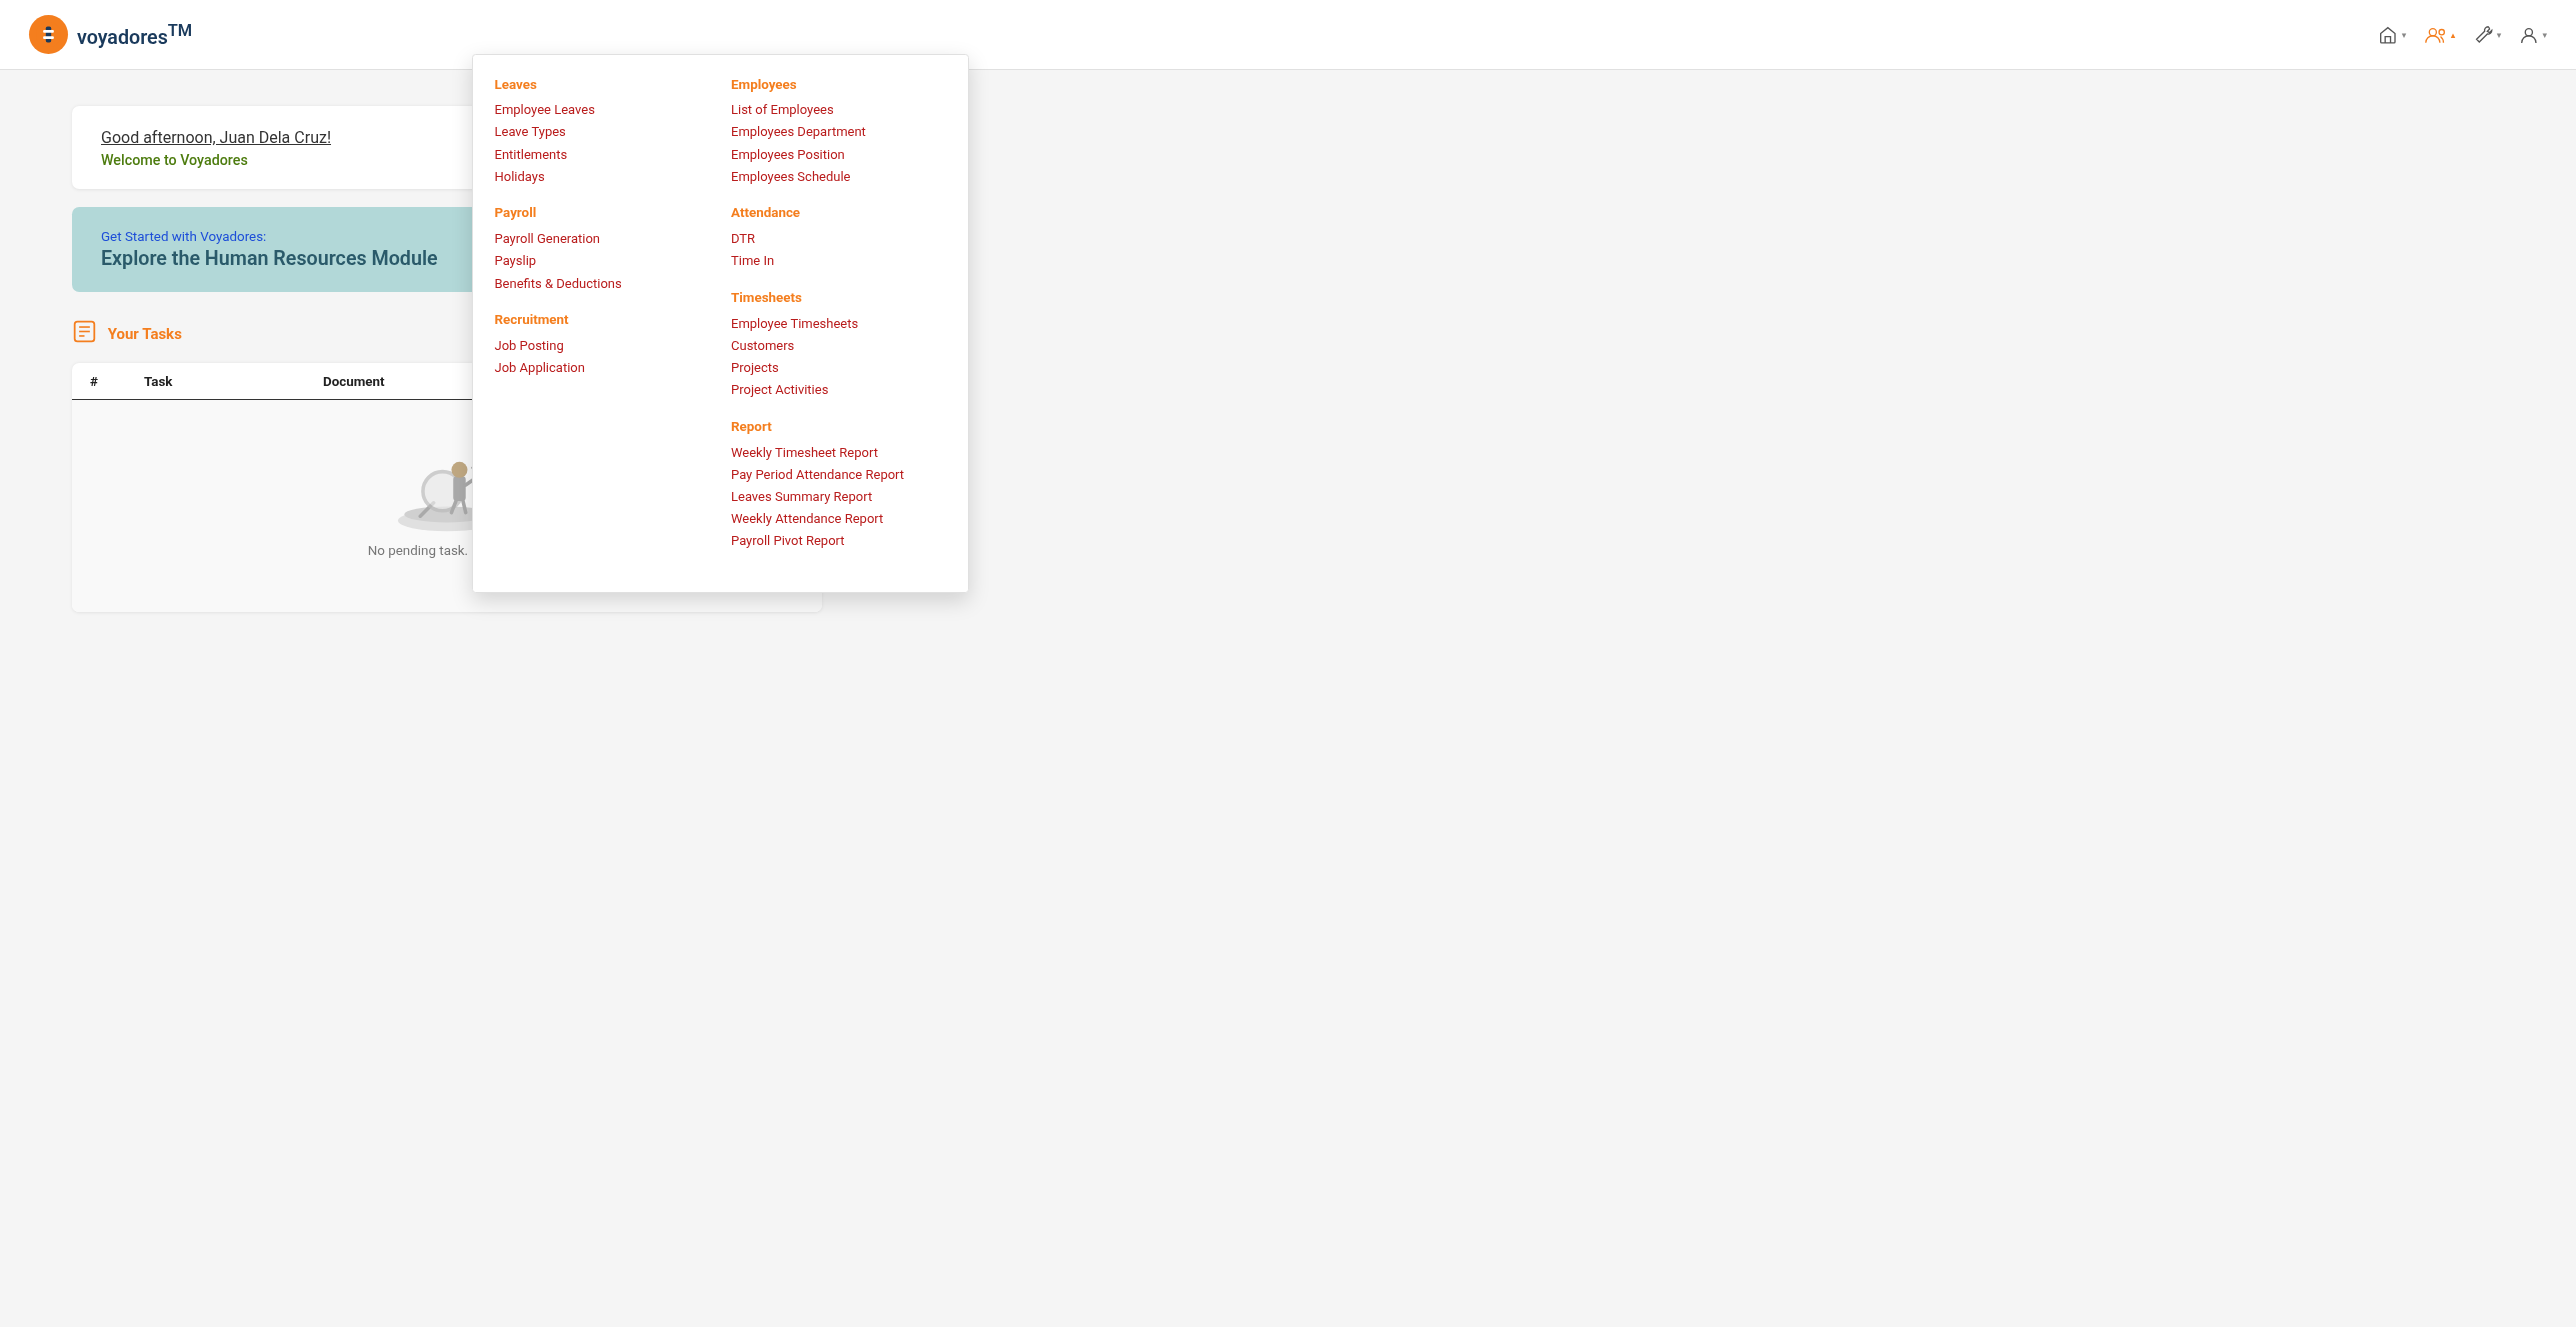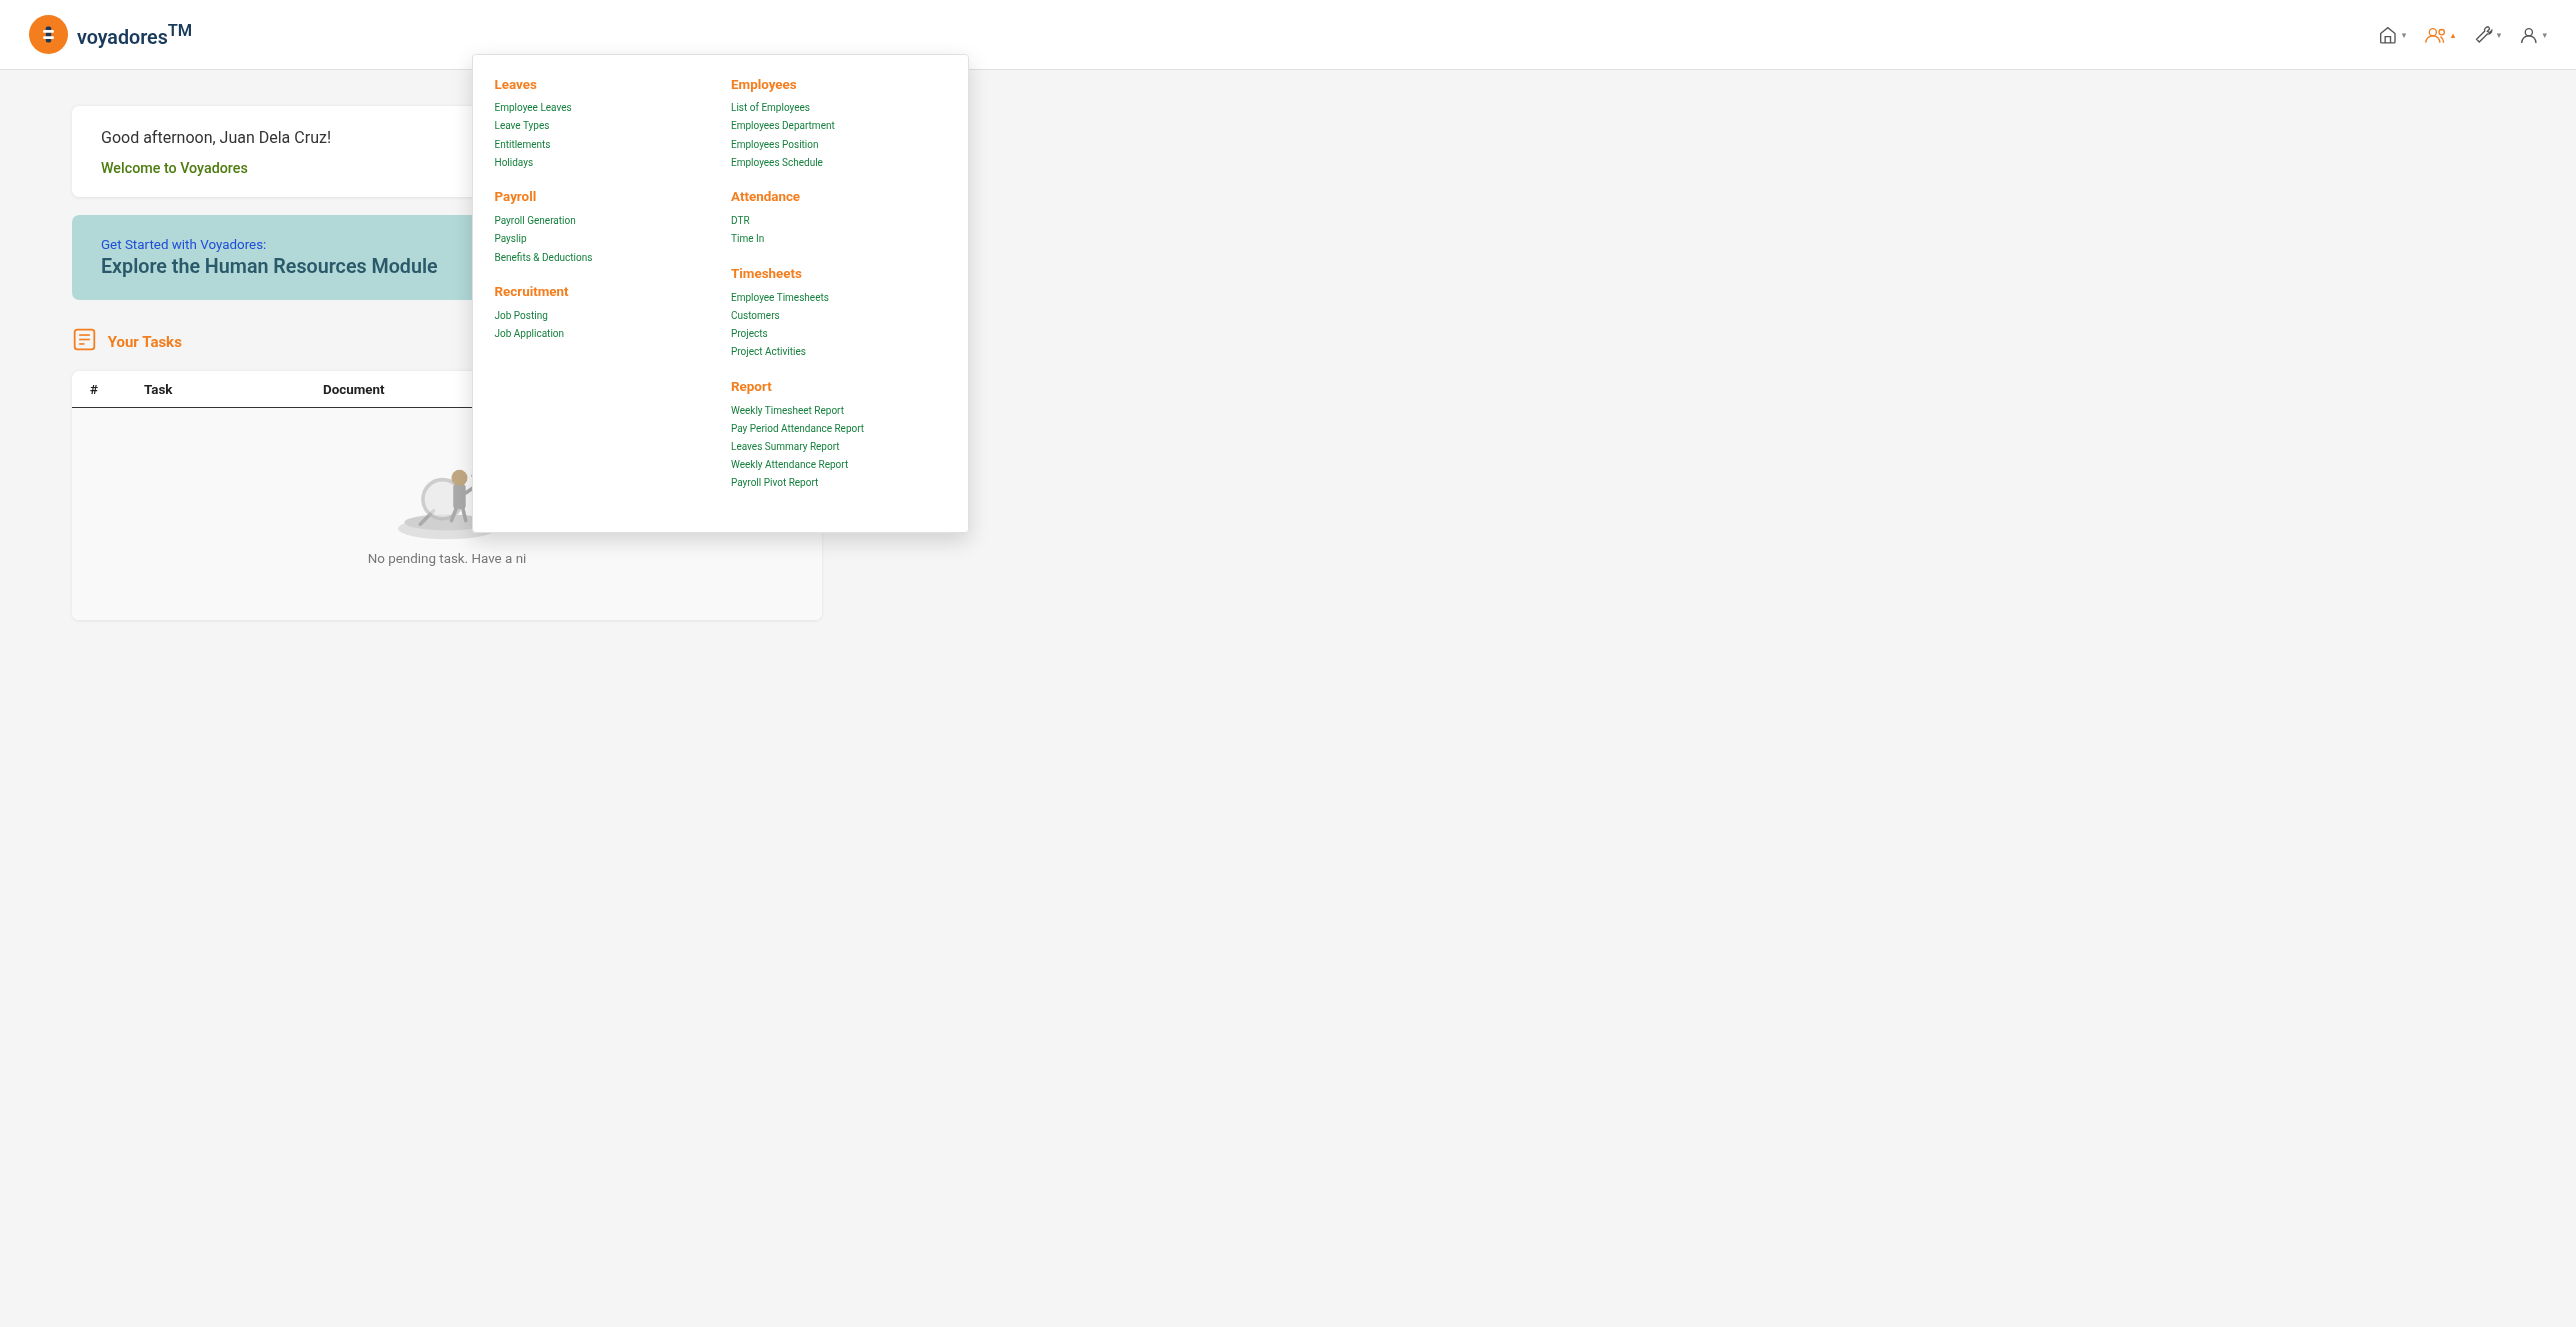--- a/index.html
+++ b/index.html
@@ -68,21 +68,22 @@
     .greeting-card {
       background: #fff;
       border-radius: 7.2px;
       padding: 21.5px 29px;
       margin-bottom: 18px;
       box-shadow: 0 0.9px 3.6px rgba(0,0,0,0.08);
     }
     .greeting-name {
       font-size: 16px;
       color: #333;
-      margin-bottom: 13px;
+      margin-bottom: 5px;
+      text-decoration: underline;
     }
     .greeting-welcome {
       font-size: 14.3px;
       color: #4d7c0f;
       font-weight: 500;
     }
 
     
     .explore-card {
       background: #b2d8d8;
@@ -156,22 +157,22 @@
       margin-bottom: 18px;
     }
     .menu-section-title {
       color: #f47e1e;
       font-weight: 700;
       font-size: 13.4px;
       margin-bottom: 7.2px;
     }
     .menu-item {
       display: block;
-      color: #15803d;
-      font-size: 10px;
+      color: #b91c1c;
+      font-size: 13px;
       padding: 3.6px 0;
       cursor: pointer;
       text-decoration: none;
     }
 
     
     .figure-container {
       display: flex;
       justify-content: center;
       align-items: center;

